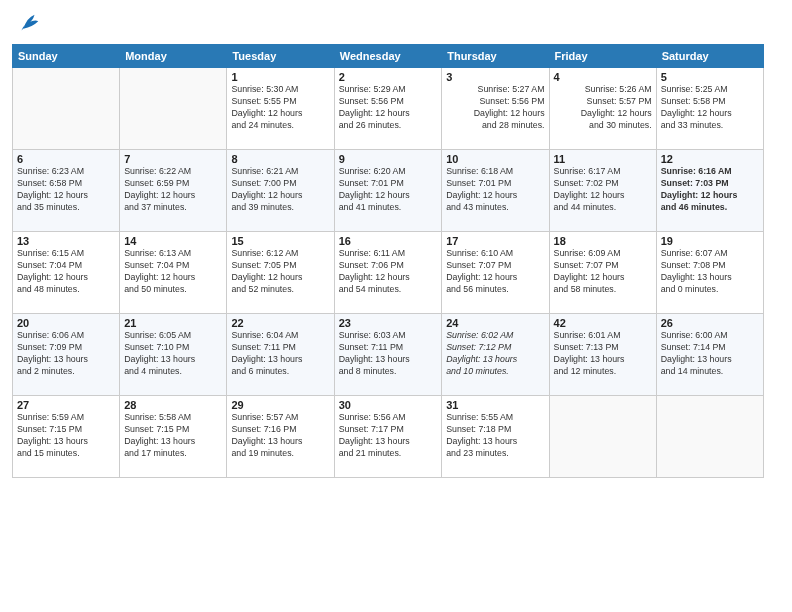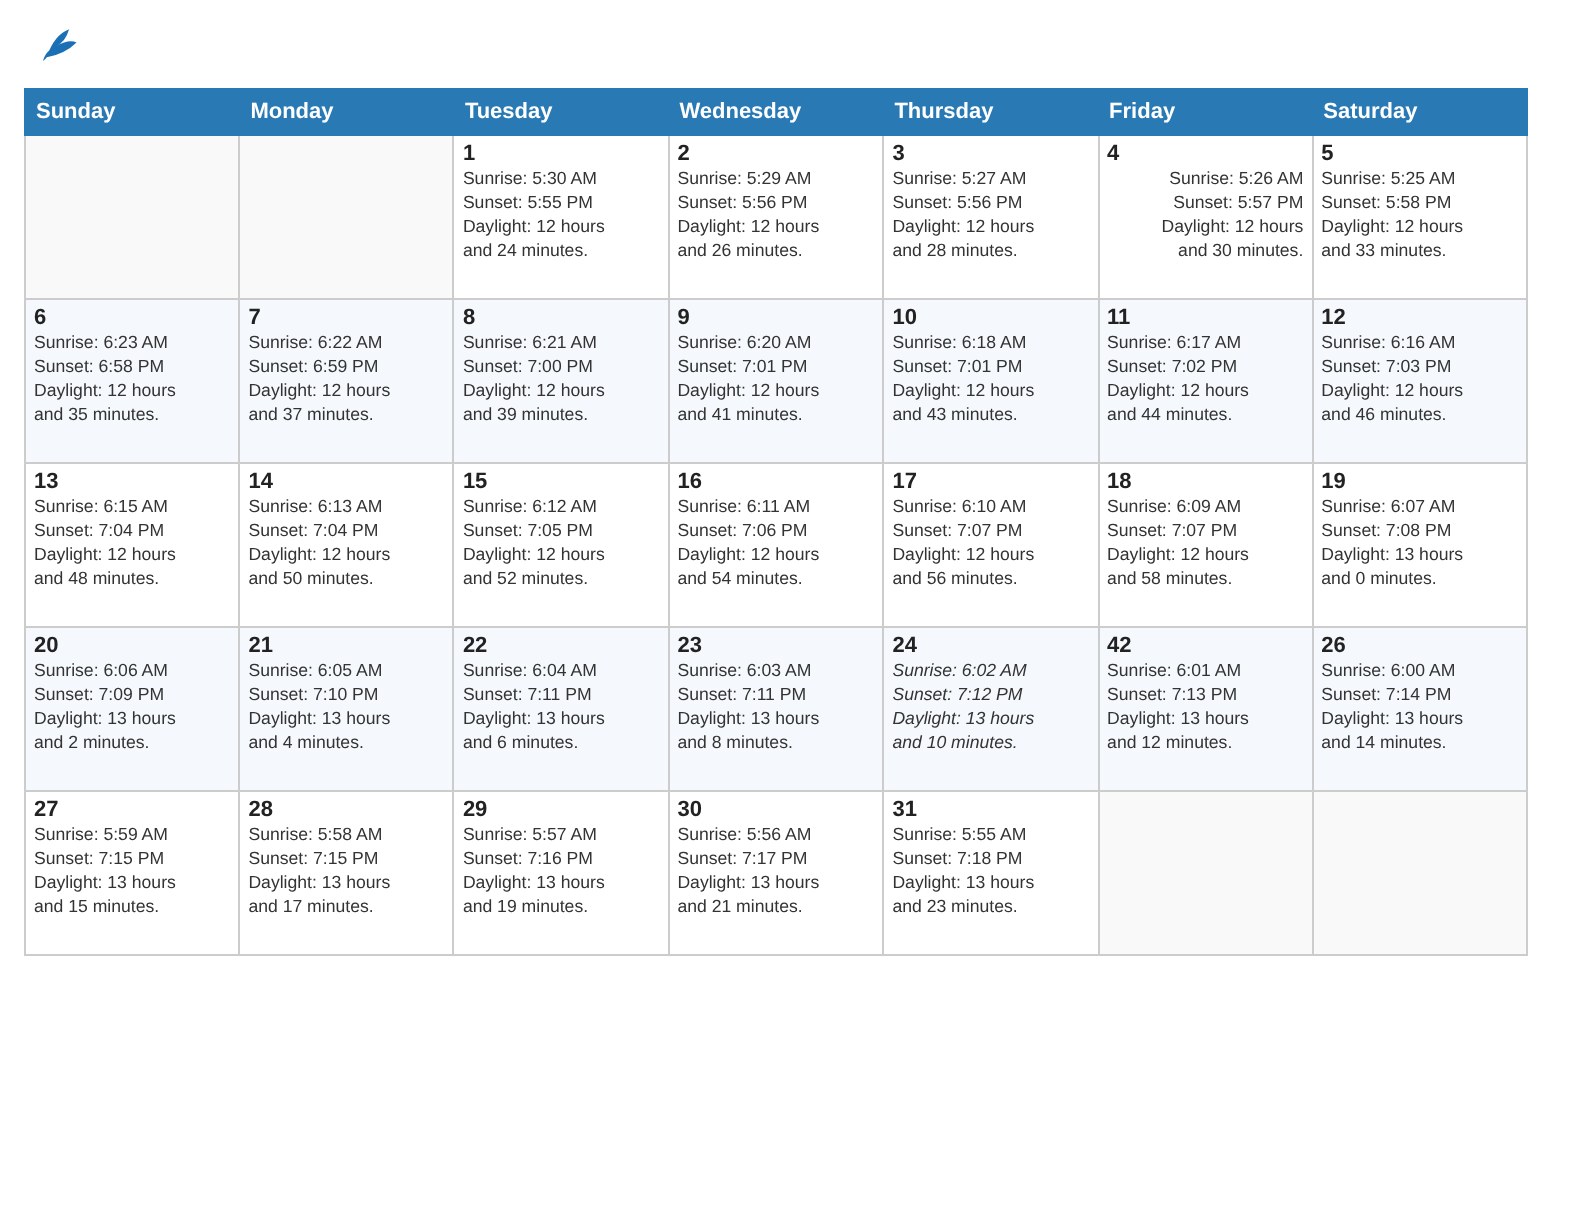--- a/index.html
+++ b/index.html
@@ -141,21 +141,21 @@
           </td>
           <td>
             <span class="day-num">2</span>
             <div class="day-info" style="white-space: pre-line;">Sunrise: 5:29 AM
 Sunset: 5:56 PM
 Daylight: 12 hours
 and 26 minutes.</div>
           </td>
           <td>
             <span class="day-num">3</span>
-            <div class="day-info" style="white-space: pre-line;">Sunrise: 5:27 AM
+            <div class="day-info" style="white-space: pre-line; text-align: right;">Sunrise: 5:27 AM
 Sunset: 5:56 PM
 Daylight: 12 hours
 and 28 minutes.</div>
           </td>
           <td>
             <span class="day-num">4</span>
             <div class="day-info" style="white-space: pre-line; text-align: right;">Sunrise: 5:26 AM
 Sunset: 5:57 PM
 Daylight: 12 hours
 and 30 minutes.</div>
@@ -206,21 +206,21 @@
           </td>
           <td>
             <span class="day-num">11</span>
             <div class="day-info" style="white-space: pre-line;">Sunrise: 6:17 AM
 Sunset: 7:02 PM
 Daylight: 12 hours
 and 44 minutes.</div>
           </td>
           <td>
             <span class="day-num">12</span>
-            <div class="day-info" style="white-space: pre-line;">Sunrise: 6:16 AM
+            <div class="day-info" style="white-space: pre-line; font-weight: bold;">Sunrise: 6:16 AM
 Sunset: 7:03 PM
 Daylight: 12 hours
 and 46 minutes.</div>
           </td>
         </tr>
         <tr>
           <td>
             <span class="day-num">13</span>
             <div class="day-info" style="white-space: pre-line;">Sunrise: 6:15 AM
 Sunset: 7:04 PM

